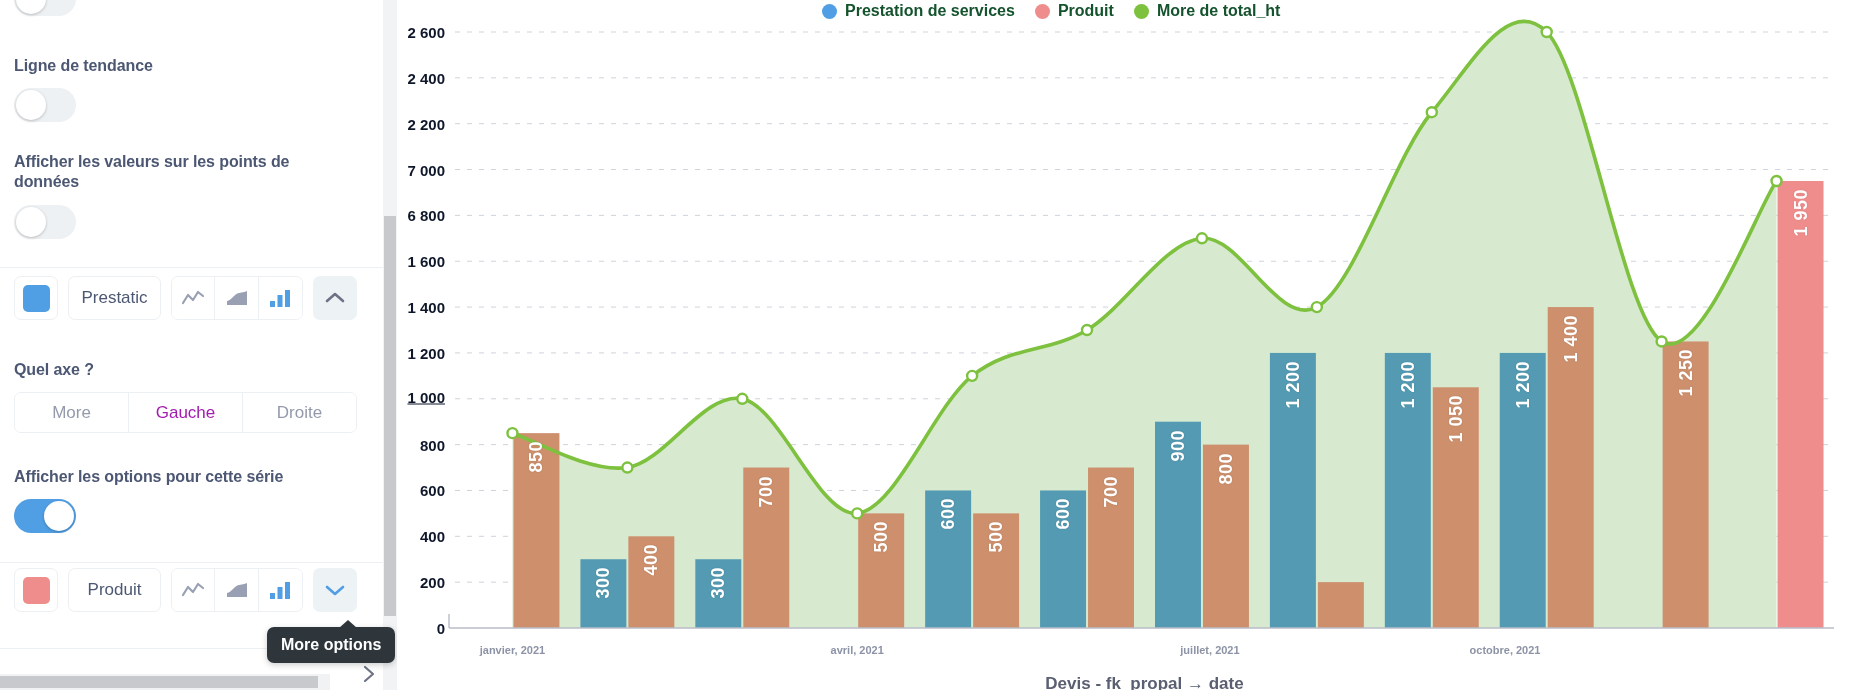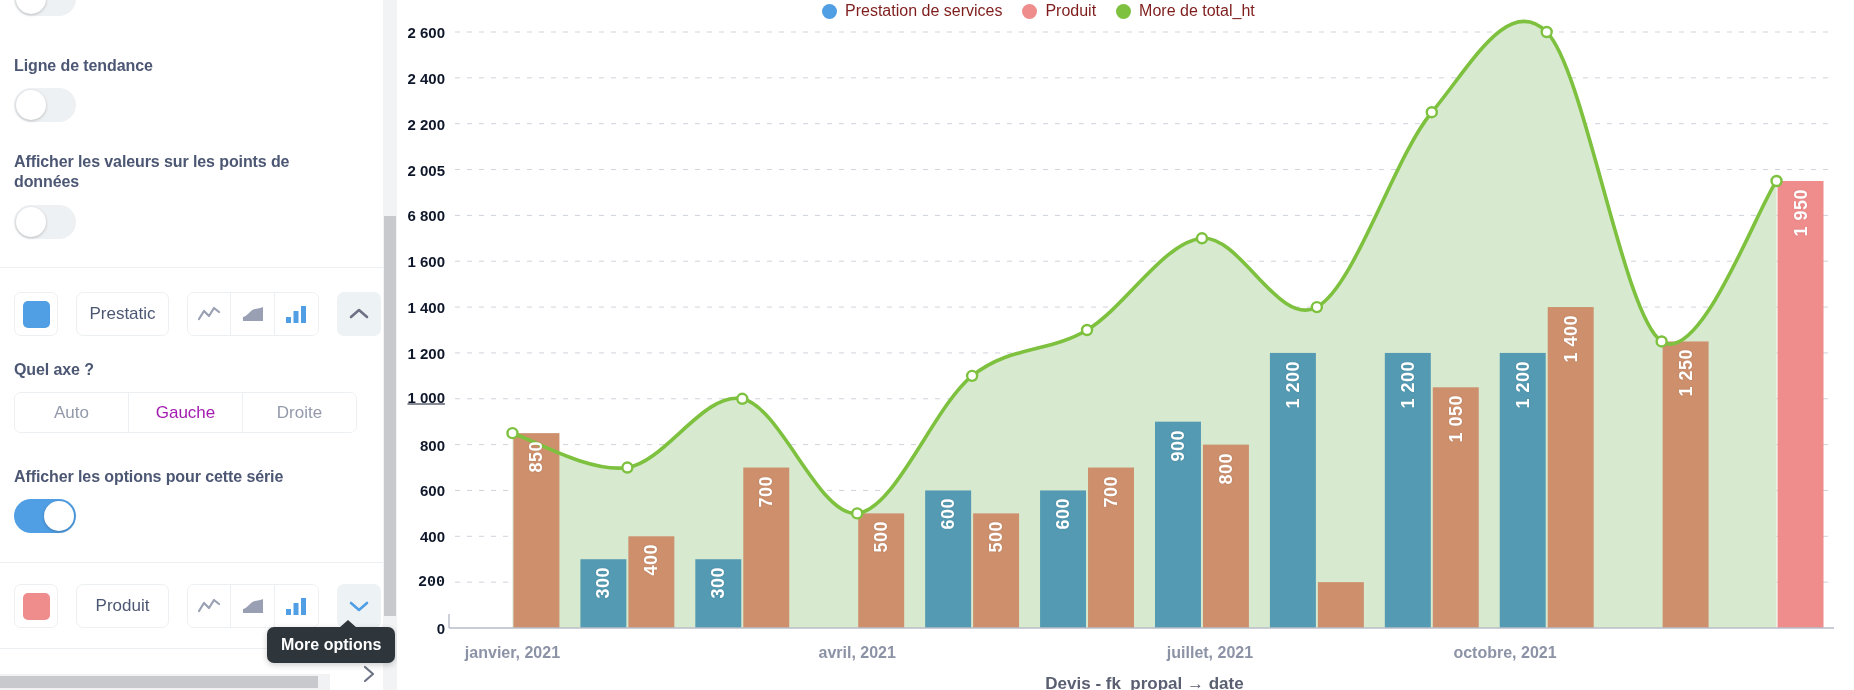--- a/index.html
+++ b/index.html
@@ -37,21 +37,21 @@
     width: 30px; height: 30px; border-radius: 50%;
     background: #ffffff; box-shadow: 0 1px 3px rgba(0,0,0,.22);
   }
   .toggle.on { background: #509ee3; }
   .toggle.on .knob { left: 30px; }
 
   .divider { height: 1px; background: #edf0f2; width: 100%; }
 
   
   .series-row {
-    display: flex; align-items: flex-start; gap: 18px; height: 28px;
+    display: flex; align-items: flex-end; gap: 10px; height: 28px;
   }
   .swatch-box {
     width: 44px; height: 44px; border: 1px solid #edf0f2; border-radius: 7px;
     display: flex; align-items: center; justify-content: center;
     background: #fff; cursor: pointer; flex: 0 0 44px;
   }
   .swatch { width: 27px; height: 27px; border-radius: 5px; }
   .name-field {
     flex: 0 0 93px; height: 44px; border: 1px solid #edf0f2; border-radius: 7px;
     background: #fff; display: flex; align-items: center; justify-content: center;
@@ -130,35 +130,35 @@
   }
 
   
   #chart-area { position: relative; flex: 1; height: 690px; background: #fff; }
   #legend {
     position: absolute; left: 425px; top: 0px; height: 22px;
     display: flex; align-items: center; gap: 0px;
   }
   .legend-item { display: flex; align-items: center; margin-right: 20px; cursor: pointer; }
   .legend-dot { width: 15px; height: 15px; border-radius: 50%; margin-right: 8px; }
-  .legend-text { font-size: 16px; font-weight: normal; color: #7f1d1d; white-space: nowrap; }
+  .legend-text { font-size: 16px; font-weight: bold; color: #14532d; white-space: nowrap; }
 
   #plot-wrap { position: absolute; left: 0; top: 0; width: 1457px; height: 690px; }
   #ylabels { position: absolute; left: 0; top: 0; width: 90px; height: 690px; }
   .ytick {
     position: absolute; right: 0; width: 90px; text-align: right;
     font-size: 15px; font-weight: bold; color: #0f172a;
     transform: translateY(-50%);
   }
   #plot {
     position: absolute; left: 0; top: 0; width: 1457px; height: 690px;
   }
   #xlabels { position: absolute; left: 0; top: 0; width: 1457px; height: 690px; }
   .xtick {
-    position: absolute; font-size: 16px; font-weight: bold; color: #8d93a6;
+    position: absolute; font-size: 11px; font-weight: bold; color: #8d93a6;
     transform: translateX(-50%); white-space: nowrap;
   }
   #axis-title {
     position: absolute; font-size: 17px; font-weight: bold; color: #5a6072;
     white-space: nowrap; transform: translateX(-50%);
   }
   .bar-label {
     position: absolute; color: #fff; font-weight: bold; font-size: 18px;
     writing-mode: vertical-rl; transform: rotate(180deg);
     white-space: nowrap; letter-spacing: 0.5px;
@@ -230,21 +230,21 @@
             </svg>
           </div>
         </div>
       </div>
 
       <div class="sb-pad" style="position:absolute;left:0;top:360px;">
         <div class="section-label">Quel axe ?</div>
       </div>
       <div class="sb-pad" style="position:absolute;left:0;top:392px;">
         <div class="segmented">
-          <div class="seg">Auto</div>
+          <div class="seg">More</div>
           <div class="seg active">Gauche</div>
           <div class="seg">Droite</div>
         </div>
       </div>
 
       <div class="sb-pad" style="position:absolute;left:0;top:467px;width:340px;">
         <div class="section-label">Afficher les options pour cette série</div>
       </div>
       <div class="sb-pad" style="position:absolute;left:0;top:499px;">
         <div class="toggle on">
@@ -324,30 +324,30 @@
           <span class="legend-text">Produit</span>
         </div>
         <div class="legend-item">
           <span class="legend-dot" style="background: rgb(125, 193, 63);"></span>
           <span class="legend-text">More de total_ht</span>
         </div>
       </div>
     <div id="plot-wrap">
       <div id="ylabels" style="width: 48px;">
           <div class="ytick" style="top: 628px; width: 44px;">0</div>
-          <div class="ytick" style="top: 582.154px; width: 44px; font-family: Liberation Mono, monospace;">200</div>
+          <div class="ytick" style="top: 582.154px; width: 44px;">200</div>
           <div class="ytick" style="top: 536.308px; width: 44px;">400</div>
           <div class="ytick" style="top: 490.462px; width: 44px;">600</div>
           <div class="ytick" style="top: 444.615px; width: 44px;">800</div>
           <div class="ytick" style="top: 397px; width: 44px; text-decoration: underline;">1 000</div>
           <div class="ytick" style="top: 352.923px; width: 44px;">1 200</div>
           <div class="ytick" style="top: 307.077px; width: 44px;">1 400</div>
           <div class="ytick" style="top: 261.231px; width: 44px;">1 600</div>
           <div class="ytick" style="top: 215.385px; width: 44px;">6 800</div>
-          <div class="ytick" style="top: 169.538px; width: 44px;">2 005</div>
+          <div class="ytick" style="top: 169.538px; width: 44px;">7 000</div>
           <div class="ytick" style="top: 123.692px; width: 44px;">2 200</div>
           <div class="ytick" style="top: 77.8462px; width: 44px;">2 400</div>
           <div class="ytick" style="top: 32px; width: 44px;">2 600</div>
         </div>
       <div id="plot"><svg width="1437" height="690">
             <line x1="58" x2="1437" y1="582.1538461538462" y2="582.1538461538462" stroke="#cfd3da" stroke-width="1" stroke-dasharray="5 7"></line>
             <line x1="58" x2="1437" y1="536.3076923076923" y2="536.3076923076923" stroke="#cfd3da" stroke-width="1" stroke-dasharray="5 7"></line>
             <line x1="58" x2="1437" y1="490.46153846153845" y2="490.46153846153845" stroke="#cfd3da" stroke-width="1" stroke-dasharray="5 7"></line>
             <line x1="58" x2="1437" y1="444.61538461538464" y2="444.61538461538464" stroke="#cfd3da" stroke-width="1" stroke-dasharray="5 7"></line>
             <line x1="58" x2="1437" y1="398.7692307692307" y2="398.7692307692307" stroke="#cfd3da" stroke-width="1" stroke-dasharray="5 7"></line>

